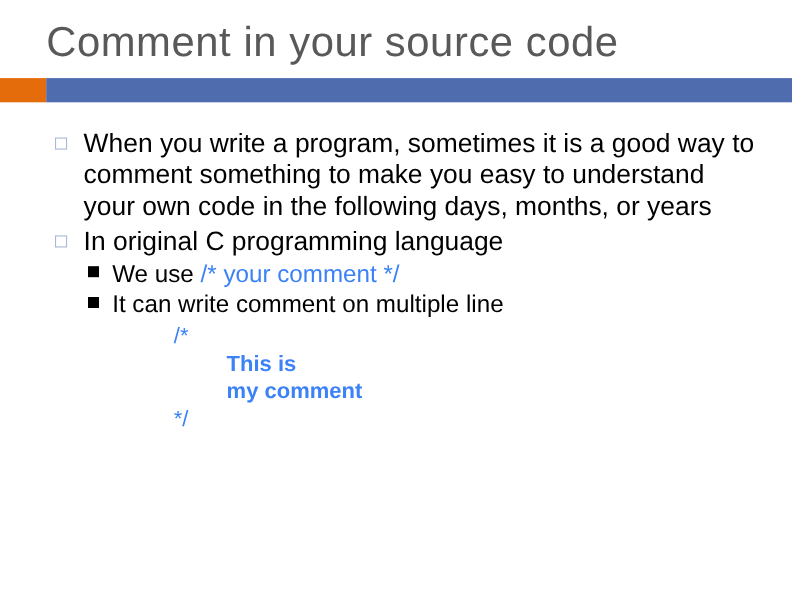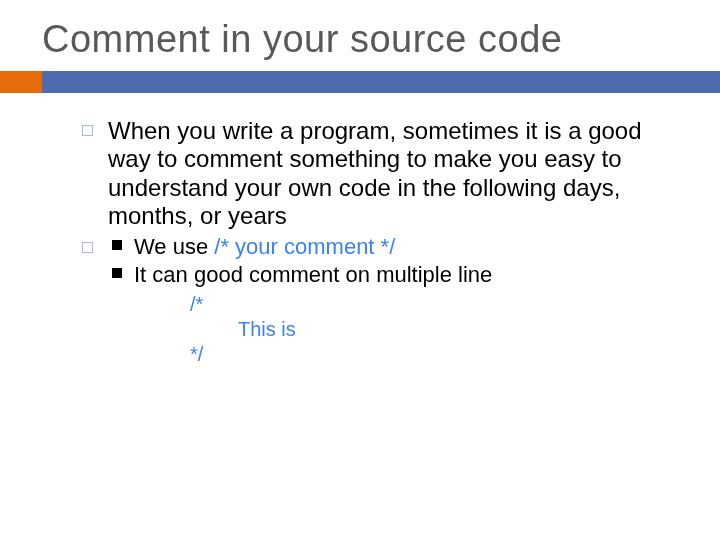--- a/index.html
+++ b/index.html
@@ -35,21 +35,20 @@
   }
   .bar-blue {
     flex: 1;
     background: #4f6cae;
   }
   .content {
     padding: 24px 30px 0 46px;
     font-size: 24px;
     color: #000000;
     line-height: 1.18;
-    margin-left: 32px;
   }
   ul.top {
     list-style: none;
     padding: 0;
     margin: 0;
   }
   ul.top > li {
     position: relative;
     padding-left: 30px;
     margin-bottom: 4px;
@@ -86,49 +85,52 @@
   }
   .green { color: #3b82f6; }
   .codeblock {
     font-size: 20px;
     padding-left: 56px;
     line-height: 1.25;
     margin-top: 4px;
   }
   .code-indent {
     padding-left: 48px;
+    font-weight: bold;
   }
 </style>
 </head>
 <body>
 
 <div class="slide">
 
   <div class="title">Comment in your source code</div>
 
   <div class="bar-row">
     <div class="bar-orange"></div>
     <div class="bar-blue"></div>
   </div>
 
   <div class="content">
     <ul class="top">
       <li>
         <span>When you write a program, sometimes it is a good way to comment something to make you easy to understand your own code in the following days, months, or years</span>
       </li>
       <li>
+        <span>In original C programming language</span>
         <ul class="sub">
           <li>
             <span>We use </span><span class="green">/*  your comment  */</span>
           </li>
           <li>
-            <span>It can good comment on multiple line</span>
+            <span>It can write comment on multiple line</span>
             <div class="codeblock green">
               <div>/*</div>
               <div class="code-indent">This is</div>
+              <div class="code-indent">my comment</div>
               <div>*/</div>
             </div>
           </li>
         </ul>
       </li>
     </ul>
   </div>
 
 </div>
 

